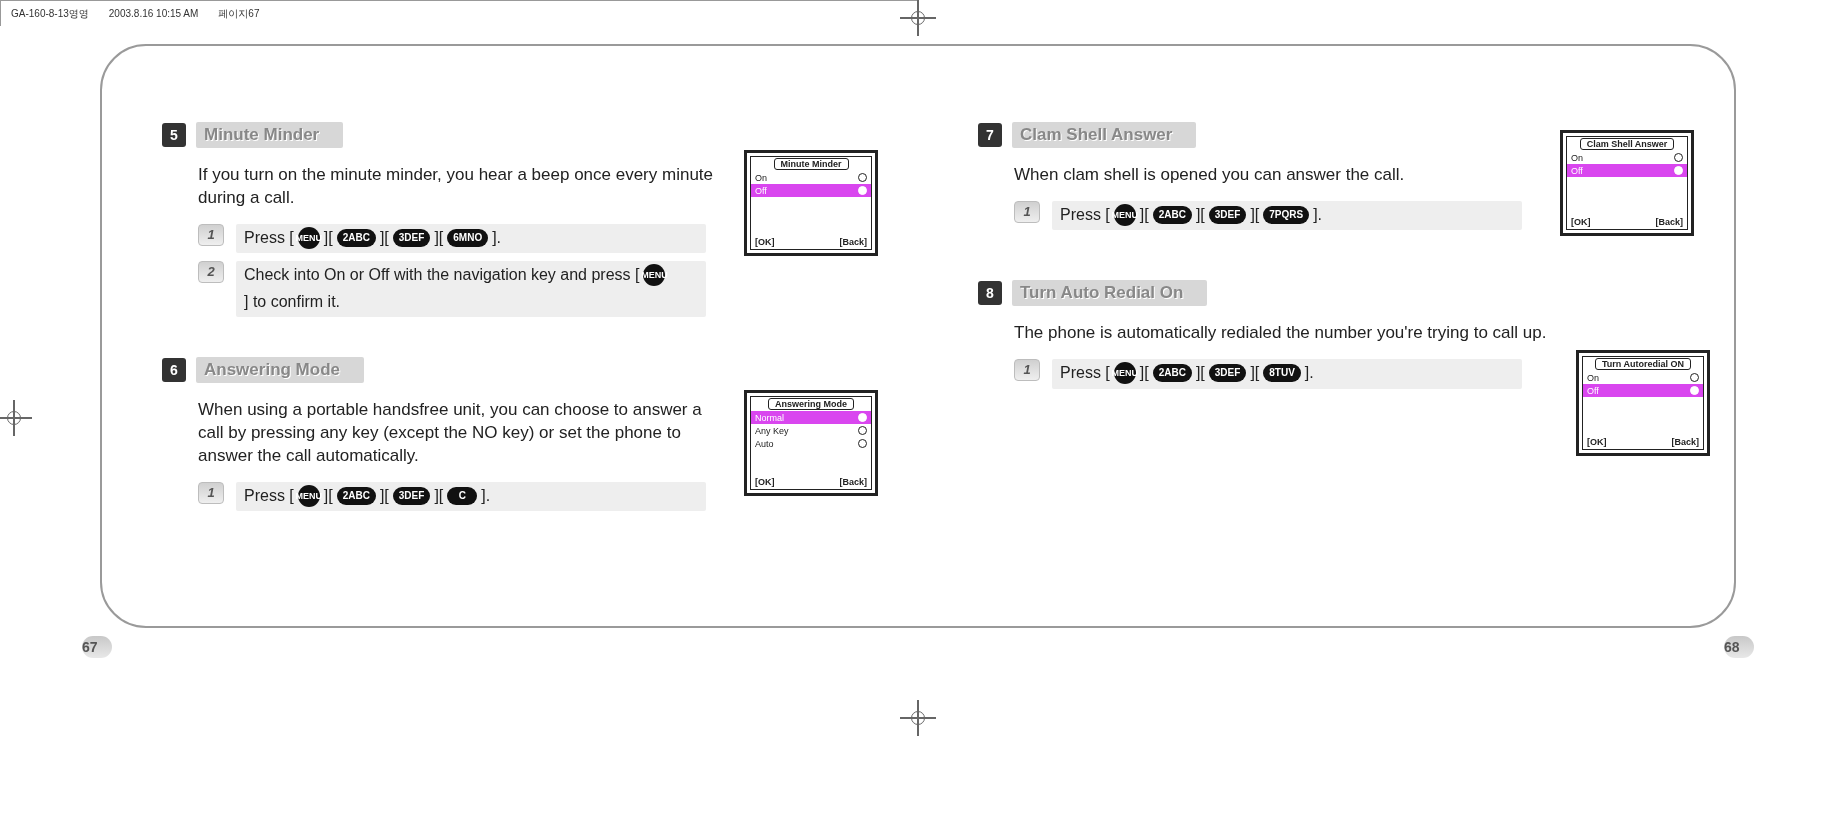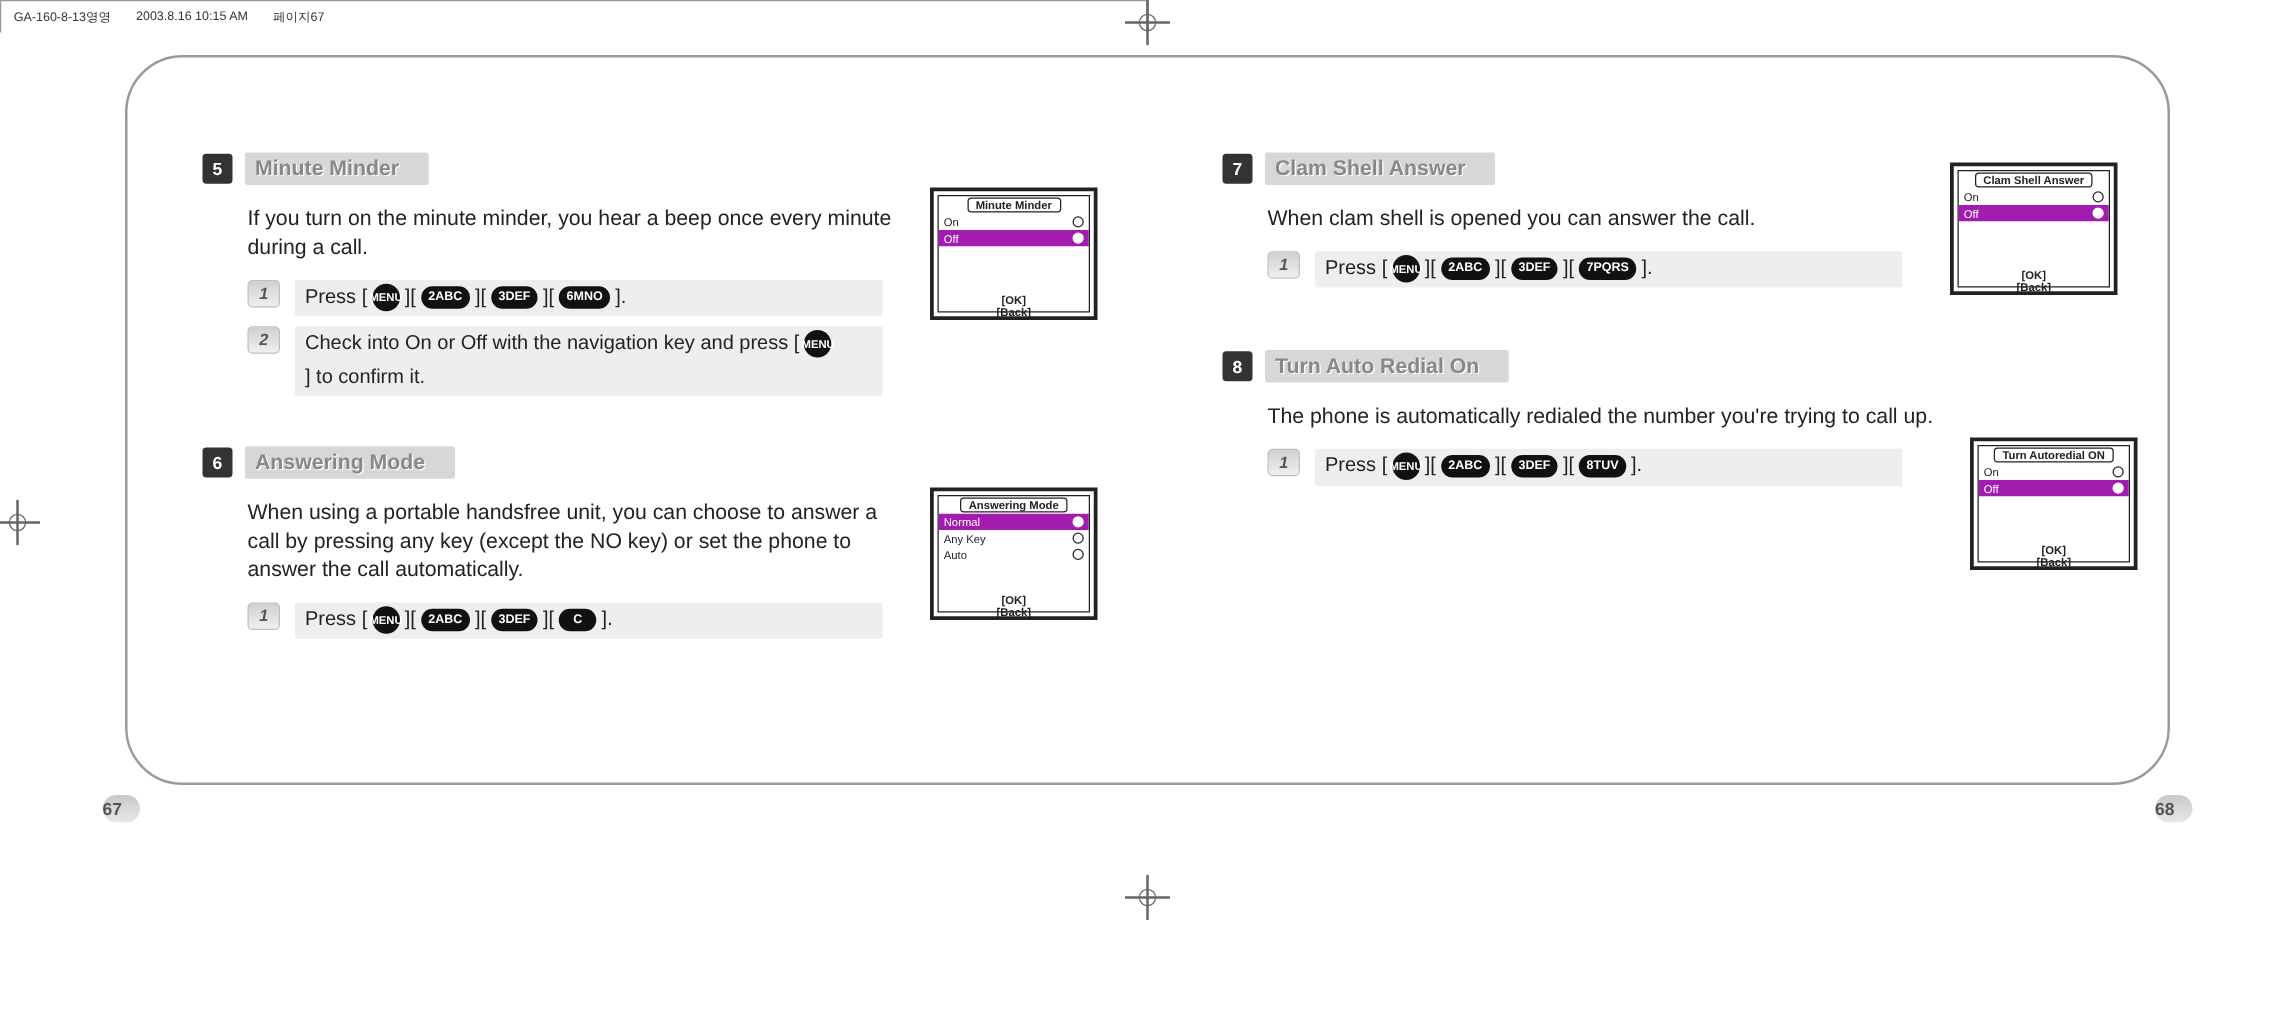--- a/index.html
+++ b/index.html
@@ -159,25 +159,25 @@
     width: 134px;
     height: 106px;
     border: 3px solid #222;
     background: #fff;
     font-size: 9px;
   }
   .ps-inner { border: 1px solid #222; margin: 3px; height: calc(100% - 6px); display:flex; flex-direction:column; position:relative; }
   .ps-title-band { height:14px; display:flex; align-items:center; justify-content:center; }
   .ps-title-pill { background:#fff; border:1px solid #222; padding:0 6px; border-radius:3px; font-weight:bold; font-size:9px; }
   .ps-item { display:flex; align-items:center; justify-content:space-between; padding:0 4px; height:13px; font-weight:normal; font-size:9px; }
-  .ps-item.selected { background:#a21caf; color:#fff;text-align:center; }
+  .ps-item.selected { background:#d946ef; color:#fff;text-align:center; }
   .ps-radio { width:9px; height:9px; border:1.5px solid currentColor; border-radius:50%; display:inline-block; position:relative; background:#fff;}
   .ps-item.selected .ps-radio { border-color:#fff; }
   .ps-radio.checked::after { content:""; position:absolute; left:1.5px; top:1.5px; width:3px; height:3px; border-radius:50%; background:currentColor; }
-  .ps-footer { position:absolute; bottom:0; left:0; right:0; height:14px; display:flex; justify-content:space-between; padding:0 4px; font-weight:bold; font-size:9px; align-items:center;flex-direction:column; }
+  .ps-footer { position:absolute; bottom:0; left:0; right:0; height:14px; display:flex; justify-content:space-between; padding:0 4px; font-weight:bold; font-size:9px; align-items:center; }
   .page-num {
     position: absolute;
     bottom: -32px;
     font-size: 14px;
     font-weight: bold;
     color: #666;
   }
   .page-num.left  { left: -20px; }
   .page-num.right { right: -20px; }
   .page-num .bubble {

